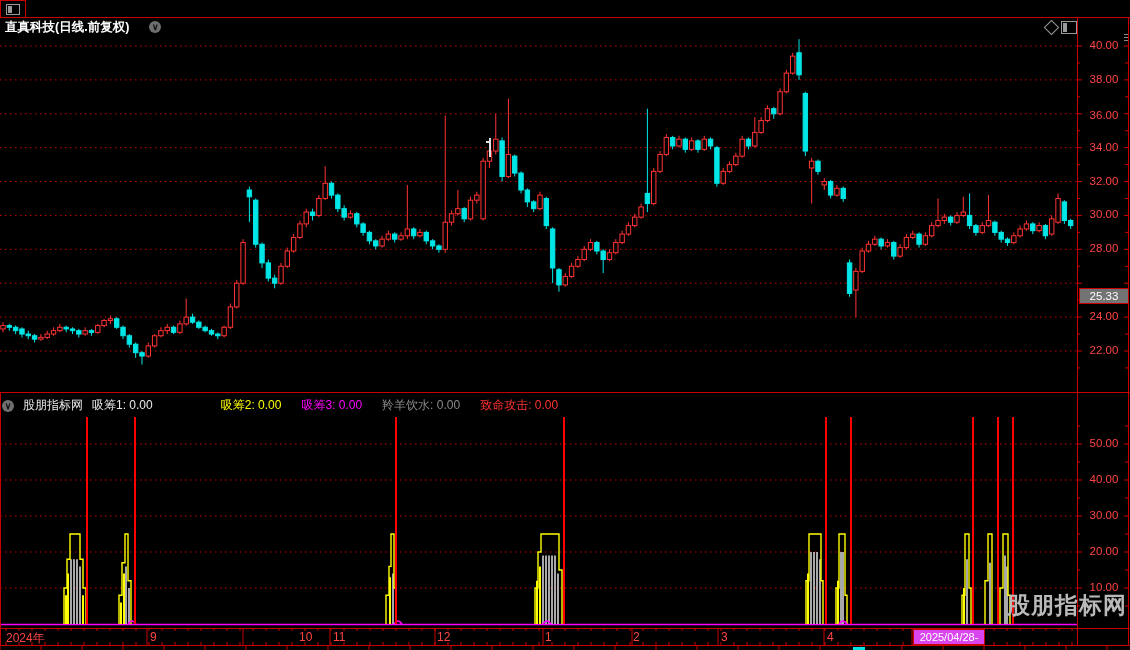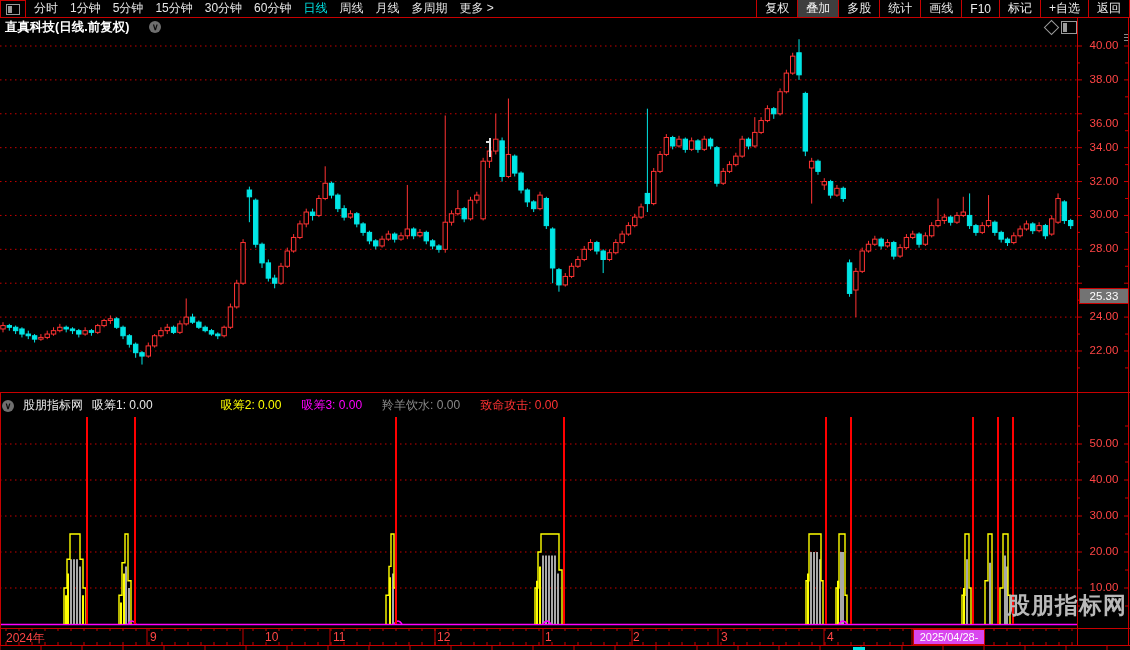--- a/index.html
+++ b/index.html
@@ -48,44 +48,20 @@
 </style>
 </head>
 <body>
 
 <div class="screen">
 
   <div class="toolbar">
     <div class="tb-iconbox">
       <span class="pane-glyph"></span>
     </div>
-    <div class="tb-left" id="tb-left">
-        <span class="tb-item">分时</span>
-        <span class="tb-item">1分钟</span>
-        <span class="tb-item">5分钟</span>
-        <span class="tb-item">15分钟</span>
-        <span class="tb-item">30分钟</span>
-        <span class="tb-item">60分钟</span>
-        <span class="tb-item active">日线</span>
-        <span class="tb-item">周线</span>
-        <span class="tb-item">月线</span>
-        <span class="tb-item">多周期</span>
-        <span class="tb-item">更多 &gt;</span>
-      </div>
-    <div class="tb-right" id="tb-right">
-        <span class="tb-btn">复权</span>
-        <span class="tb-btn hl">叠加</span>
-        <span class="tb-btn">多股</span>
-        <span class="tb-btn">统计</span>
-        <span class="tb-btn">画线</span>
-        <span class="tb-btn">F10</span>
-        <span class="tb-btn">标记</span>
-        <span class="tb-btn">+自选</span>
-        <span class="tb-btn">返回</span>
-      </div>
   </div>
 
   <div class="titlebar">
     <span>直真科技(日线.前复权)</span>
     <span class="chev-circ">∨</span>
   </div>
   <span class="diamond"></span>
   <span class="pane2"></span>
   <span class="grip">
       <i></i>
@@ -791,35 +767,35 @@
         <span style="color: rgb(255, 255, 0); margin-left: 48px;">吸筹2: 0.00</span>
         <span style="color: rgb(255, 0, 255); text-align: right;">吸筹3: 0.00</span>
         <span style="color: rgb(138, 138, 138);">羚羊饮水: 0.00</span>
         <span style="color: rgb(255, 50, 50);">致命攻击: 0.00</span>
       </span>
   </div>
 
   <div id="labels">
       <div class="plabel" style="top: 39px;">40.00</div>
       <div class="plabel" style="top: 72.888px; text-align: center;">38.00</div>
-      <div class="plabel" style="top: 117px;">36.00</div>
+      <div class="plabel" style="top: 109px;">36.00</div>
       <div class="plabel" style="top: 140.664px;">34.00</div>
       <div class="plabel" style="top: 174.552px;">32.00</div>
       <div class="plabel" style="top: 208.44px;">30.00</div>
       <div class="plabel" style="top: 242.328px;">28.00</div>
       <div class="plabel" style="top: 310.104px;">24.00</div>
       <div class="plabel" style="top: 343.992px;">22.00</div>
       <div class="plabel" style="top: 437px;">50.00</div>
       <div class="plabel" style="top: 473px;">40.00</div>
       <div class="plabel" style="top: 509px;">30.00</div>
       <div class="plabel" style="top: 545px;">20.00</div>
       <div class="plabel" style="top: 581px;">10.00</div>
       <div class="dlabel" style="left: 6px;">2024年</div>
       <div class="dlabel" style="left: 150px;">9</div>
-      <div class="dlabel" style="left: 229px; padding-left: 36px;">10</div>
+      <div class="dlabel" style="left: 263px; padding-left: 36px;">10</div>
       <div class="dlabel" style="left: 333px;">11</div>
       <div class="dlabel" style="left: 437px;">12</div>
       <div class="dlabel" style="left: 545px;">1</div>
       <div class="dlabel" style="left: 633px;">2</div>
       <div class="dlabel" style="left: 721px;">3</div>
       <div class="dlabel" style="left: 827px;">4</div>
     </div>
 
   <div class="dtag">2025/04/28-</div>
 

